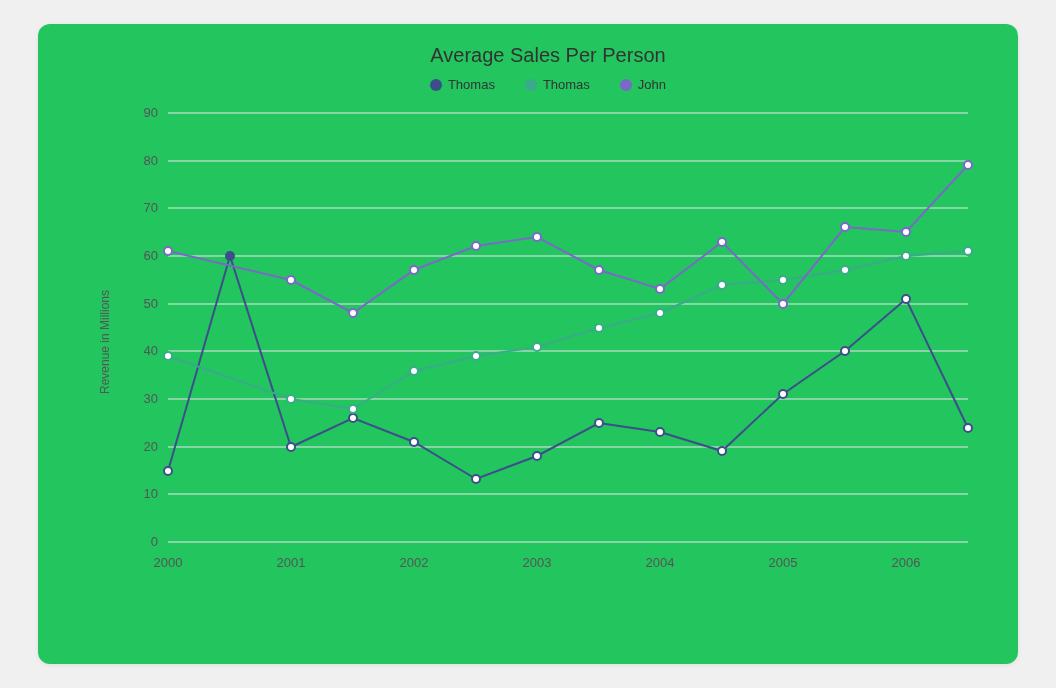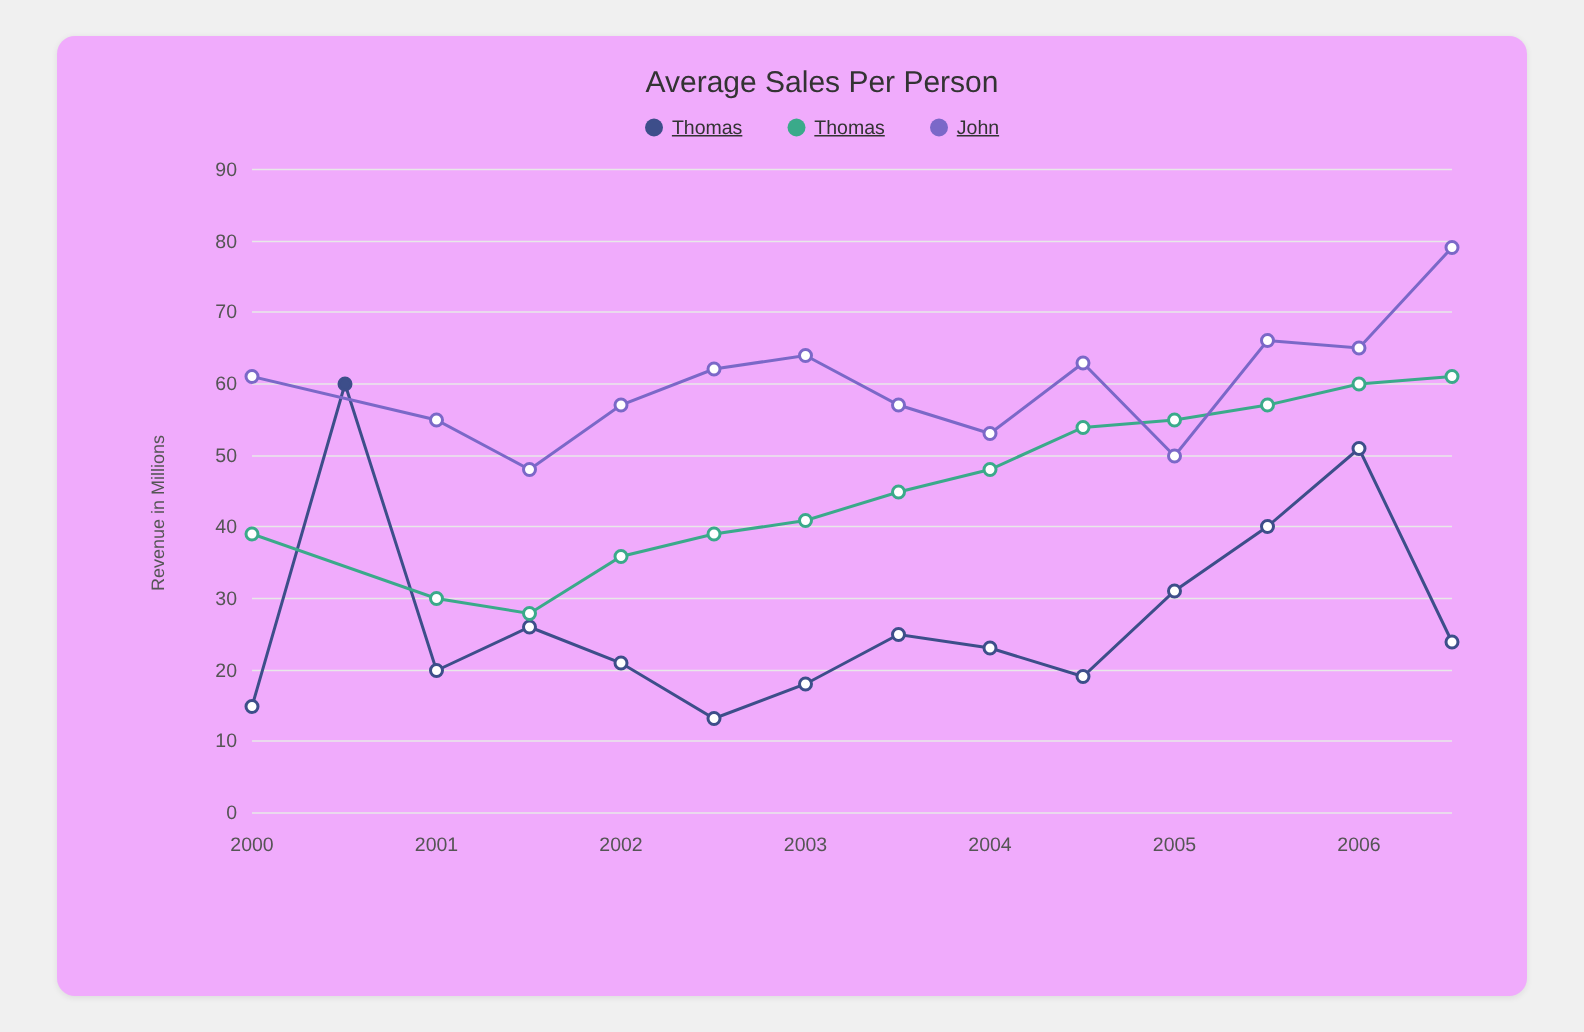--- a/index.html
+++ b/index.html
@@ -6,21 +6,21 @@
     body {
       background: #f0f0f0;
       display: flex;
       align-items: center;
       justify-content: center;
       width: 1056px;
       height: 688px;
       font-family: Arial, sans-serif;
     }
     .chart-container {
-      background: #f0abfc;
+      background: #22c55e;
       border-radius: 12px;
       width: 980px;
       height: 640px;
       padding: 20px 30px 50px 70px;
       position: relative;
       box-shadow: 0 1px 4px rgba(0,0,0,0.08);
     }
     .chart-title {
       text-align: center;
       font-size: 20px;
@@ -33,21 +33,20 @@
       justify-content: center;
       gap: 30px;
       margin-bottom: 10px;
     }
     .legend-item {
       display: flex;
       align-items: center;
       gap: 6px;
       font-size: 13px;
       color: #333;
-      text-decoration: underline;
     }
     .legend-dot {
       width: 12px;
       height: 12px;
       border-radius: 50%;
     }
     .chart-area {
       position: relative;
       width: 100%;
       height: 480px;

